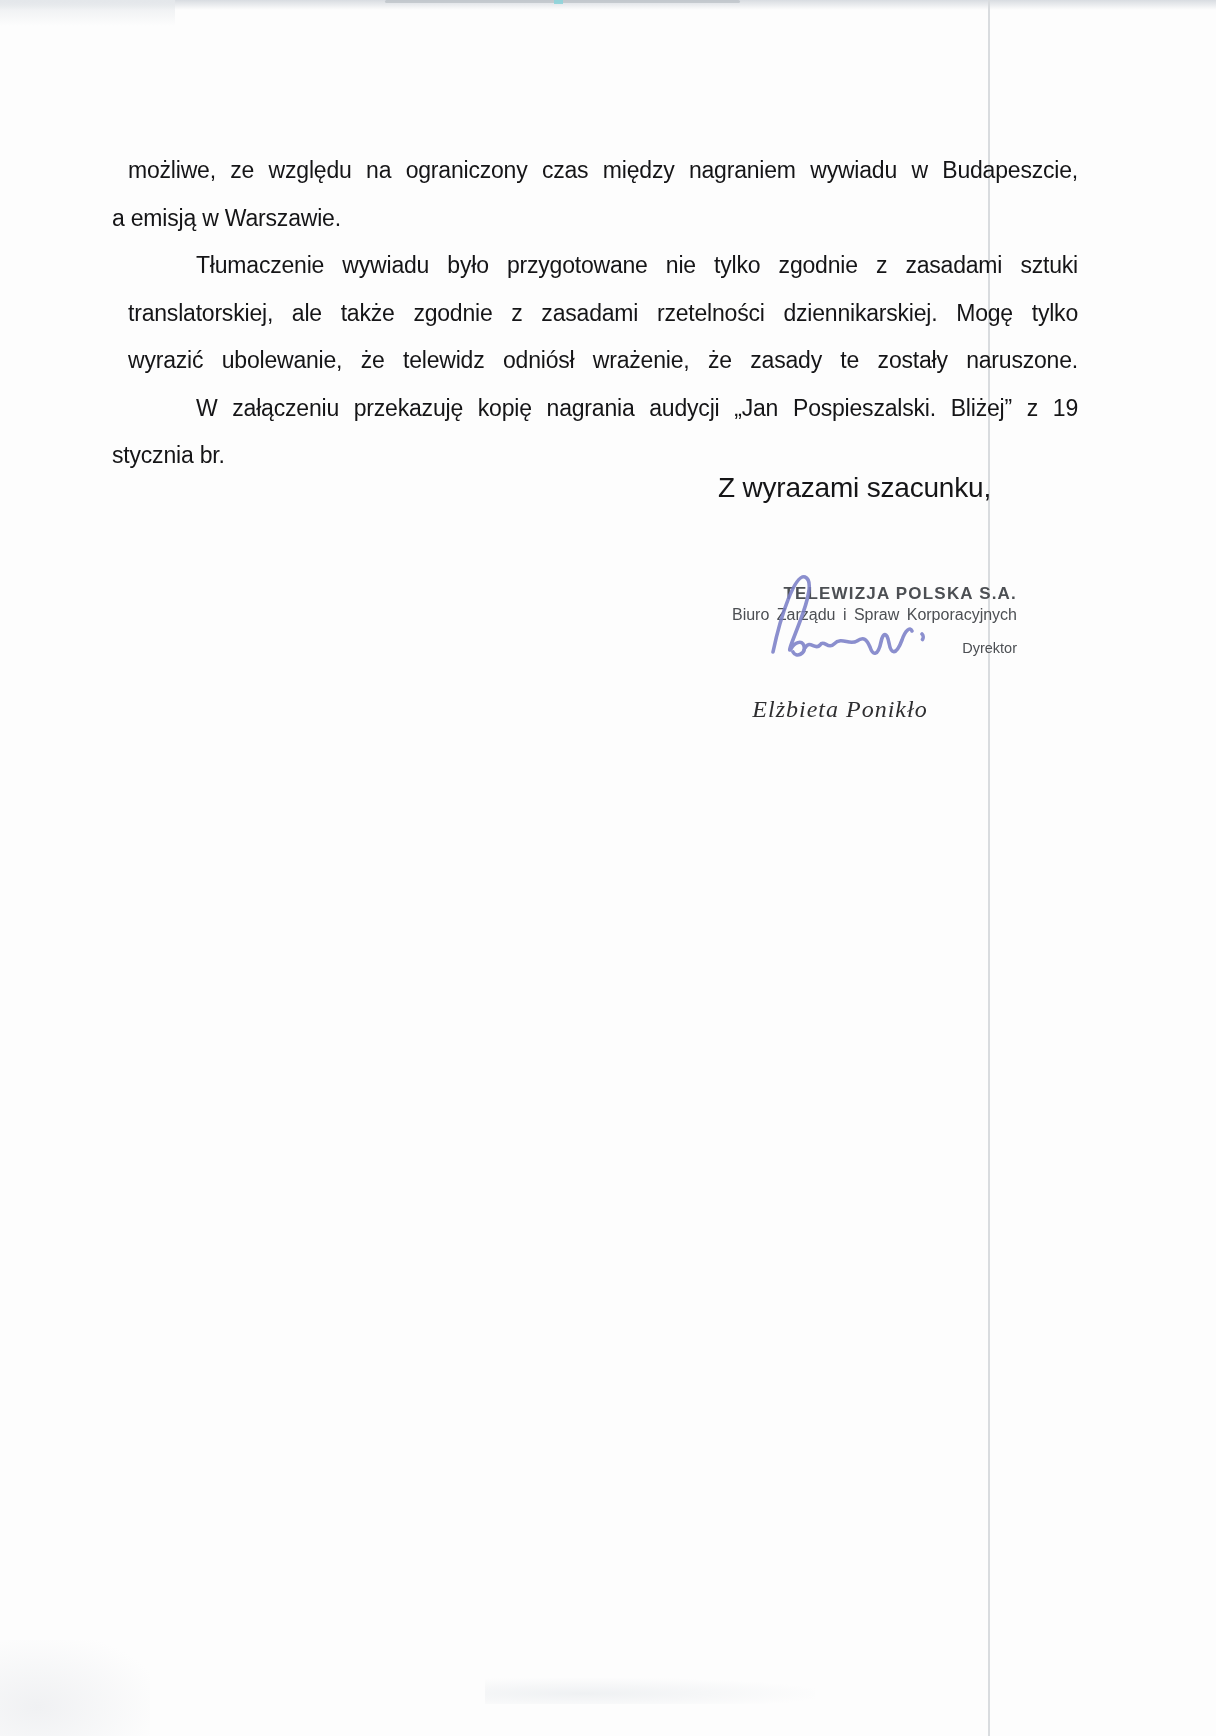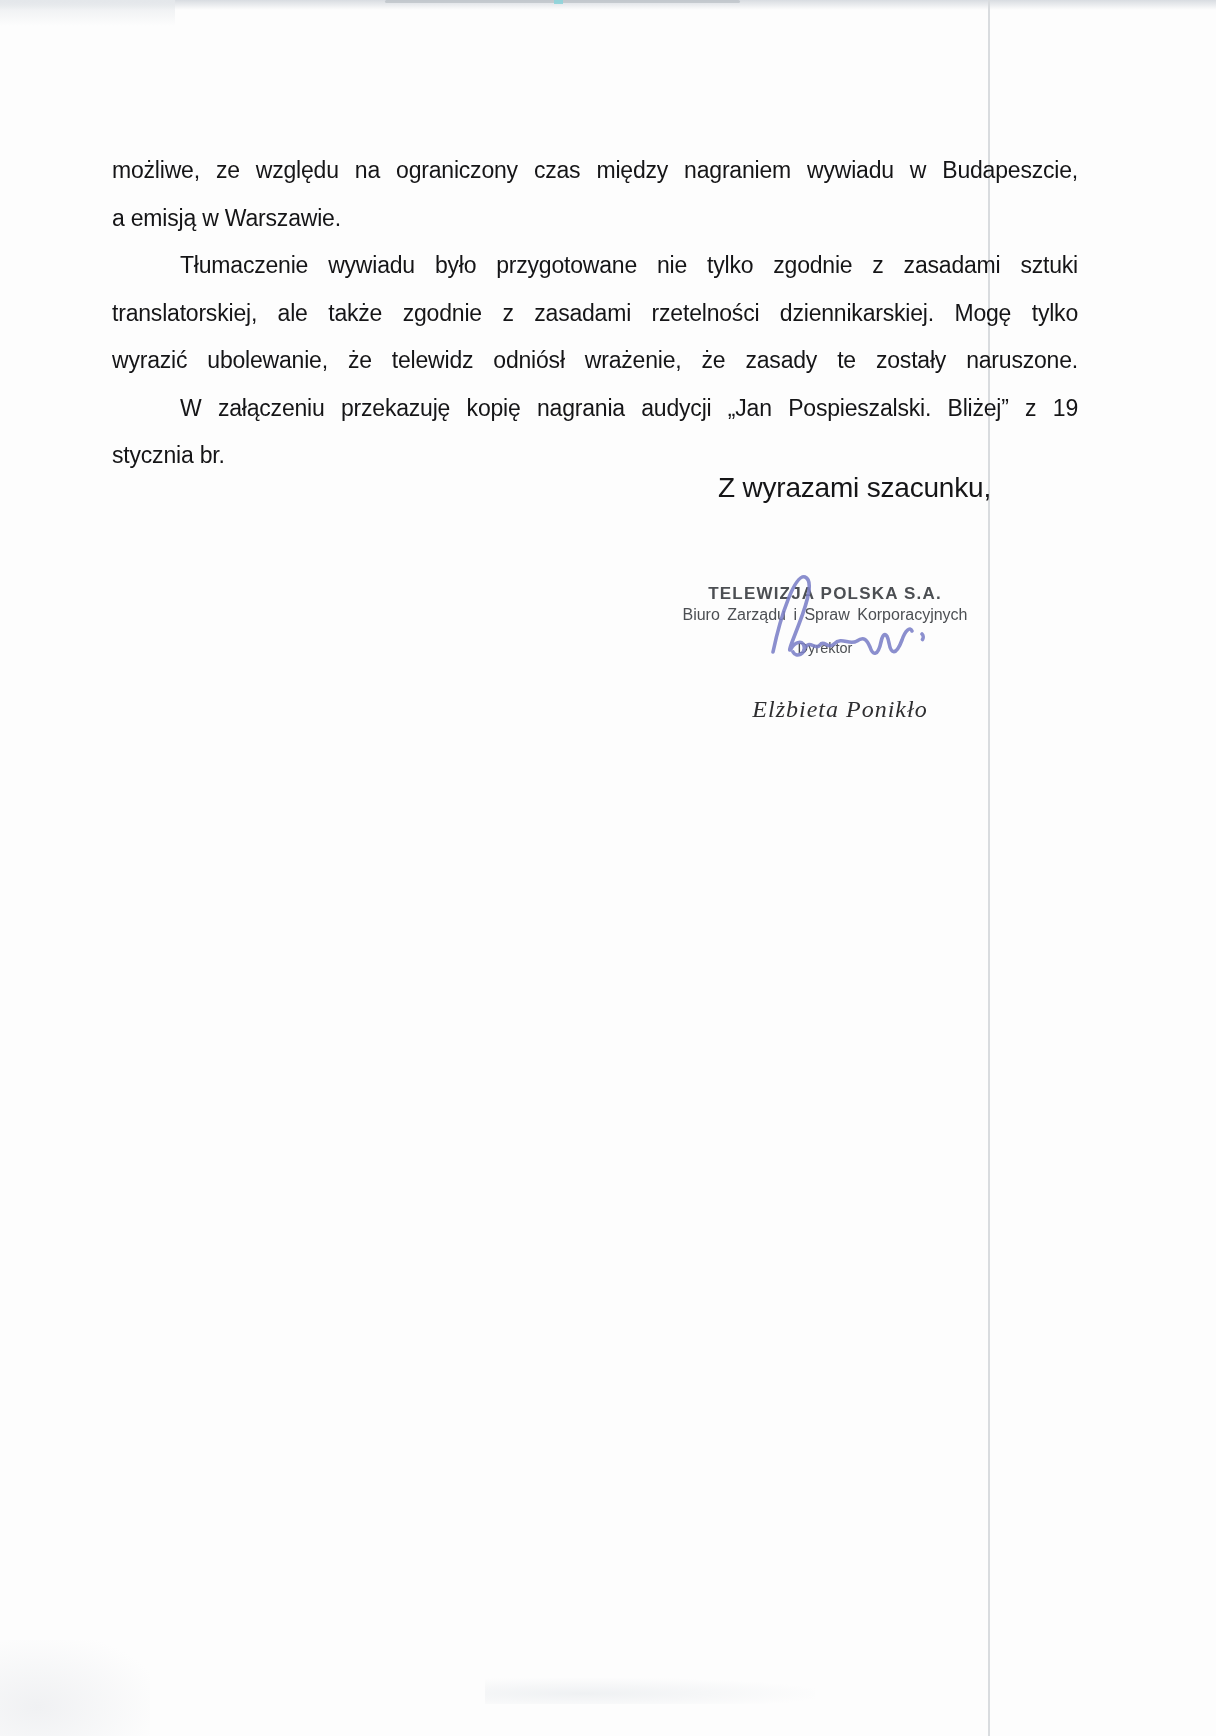--- a/index.html
+++ b/index.html
@@ -26,25 +26,25 @@
     background:radial-gradient(ellipse at 30% 60%,#eff1f3 0%,rgba(255,255,255,0) 75%);}
   .bottom-left-smudge{position:absolute;left:0px;top:1640px;width:150px;height:96px;
     background:radial-gradient(ellipse at 25% 70%,#f0f1f3 0%,rgba(255,255,255,0) 80%);}
   
   .letter-body{position:absolute;left:112px;top:147px;width:966px;}
   .line{
     height:47.5px;line-height:47.5px;
     font-size:23px;letter-spacing:-0.2px;
     white-space:normal;text-align:left;
   }
-  .line.just{text-align:justify;text-align-last:justify;}
+  .line.just{text-align:justify;text-align-last:justify;margin-left:16px;}
   .line.indent{padding-left:68px;}
   .closing{position:absolute;left:718px;top:472px;font-size:28px;letter-spacing:-0.2px;}
   
-  .stamp{position:absolute;left:655px;top:584px;width:340px;text-align:center;
+  .stamp{position:absolute;left:677px;top:584px;width:340px;text-align:right;
     color:var(--stamp-text,#4c4f53);}
   .stamp-l1{font-size:17px;font-weight:bold;letter-spacing:1.2px;}
   .stamp-l2{font-size:16px;margin-top:2px;word-spacing:3px;}
   .stamp-l3{font-size:14.5px;margin-top:16px;}
   .signature{position:absolute;left:765px;top:568px;width:170px;height:95px;
     color:var(--signature,#7c80c8);}
   .signature svg{display:block;width:100%;height:100%;opacity:.88;}
   .signatory{position:absolute;left:690px;top:656px;width:300px;text-align:center;
     font-family:"Liberation Serif", serif;font-style:italic;
     font-size:24px;letter-spacing:1px;color:#2e2e30;margin-top:40px;}

